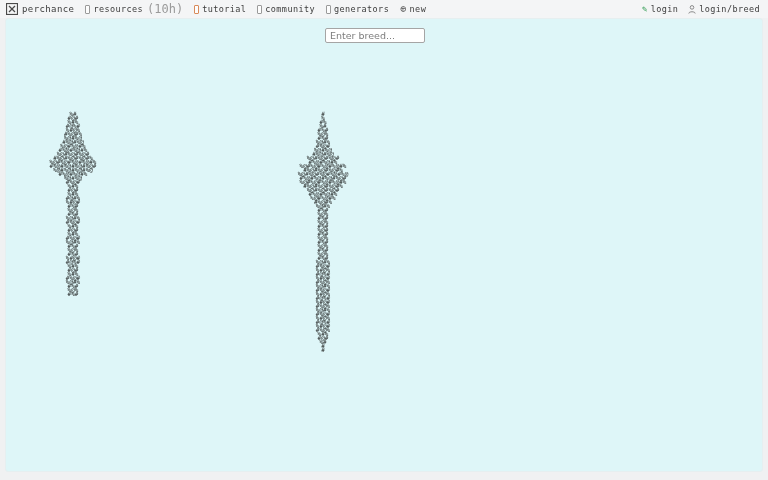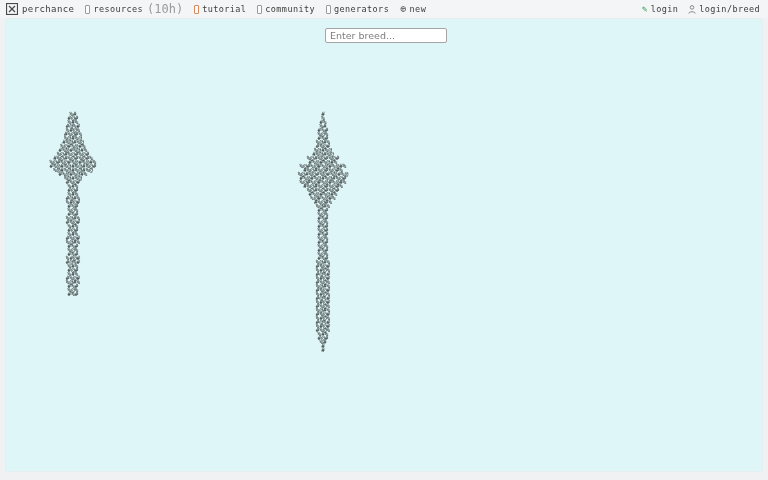--- a/index.html
+++ b/index.html
@@ -39,21 +39,21 @@
 
   
   .panel {
     position: absolute; left: 5px; right: 5px; top: 18px; bottom: 8px;
     background: #def6f8;
     border: 1px solid #e6eff0;
     border-radius: 3px;
   }
   .breed-input {
     position: absolute; left: 319px; top: 9px;
-    width: 122px; height: 15px;
+    width: 100px; height: 15px;
     border: 1px solid #a5a5a5; border-radius: 2px;
     background: #ffffff;
     font-family: "DejaVu Sans", "Liberation Sans", sans-serif;
     font-size: 9.5px; color: #444; padding: 0 4px;
   }
   .breed-input::placeholder { color: #7d7d7d; }
 
   
   .art {
     position: absolute; margin: 0;

